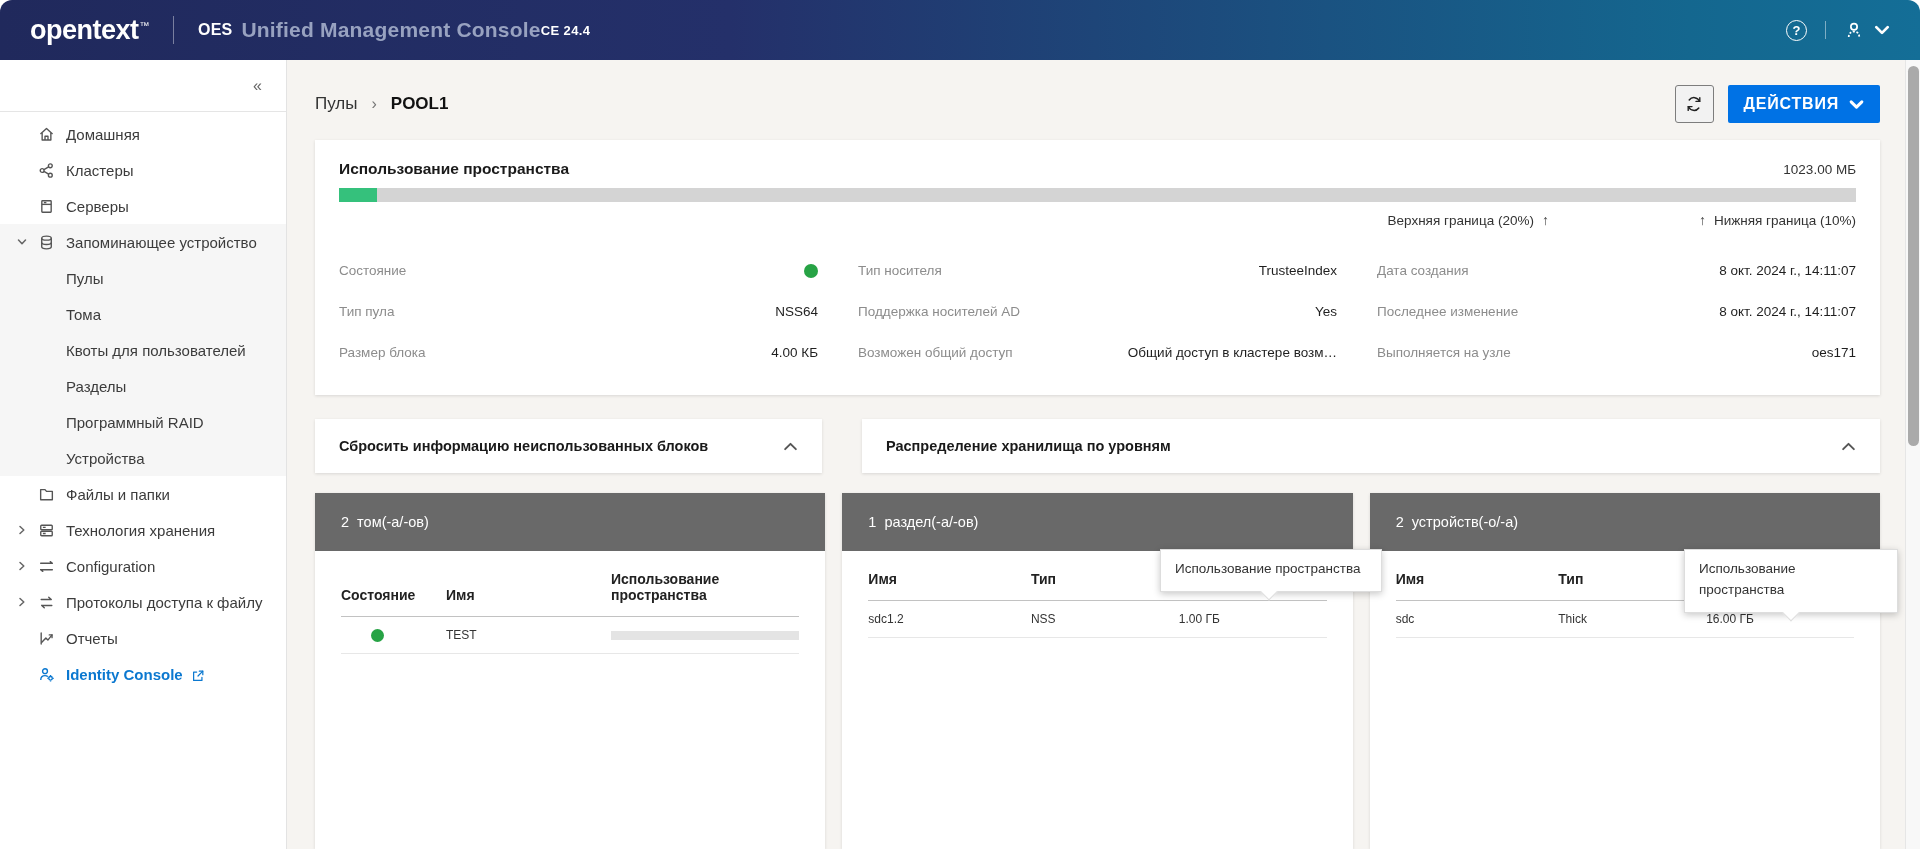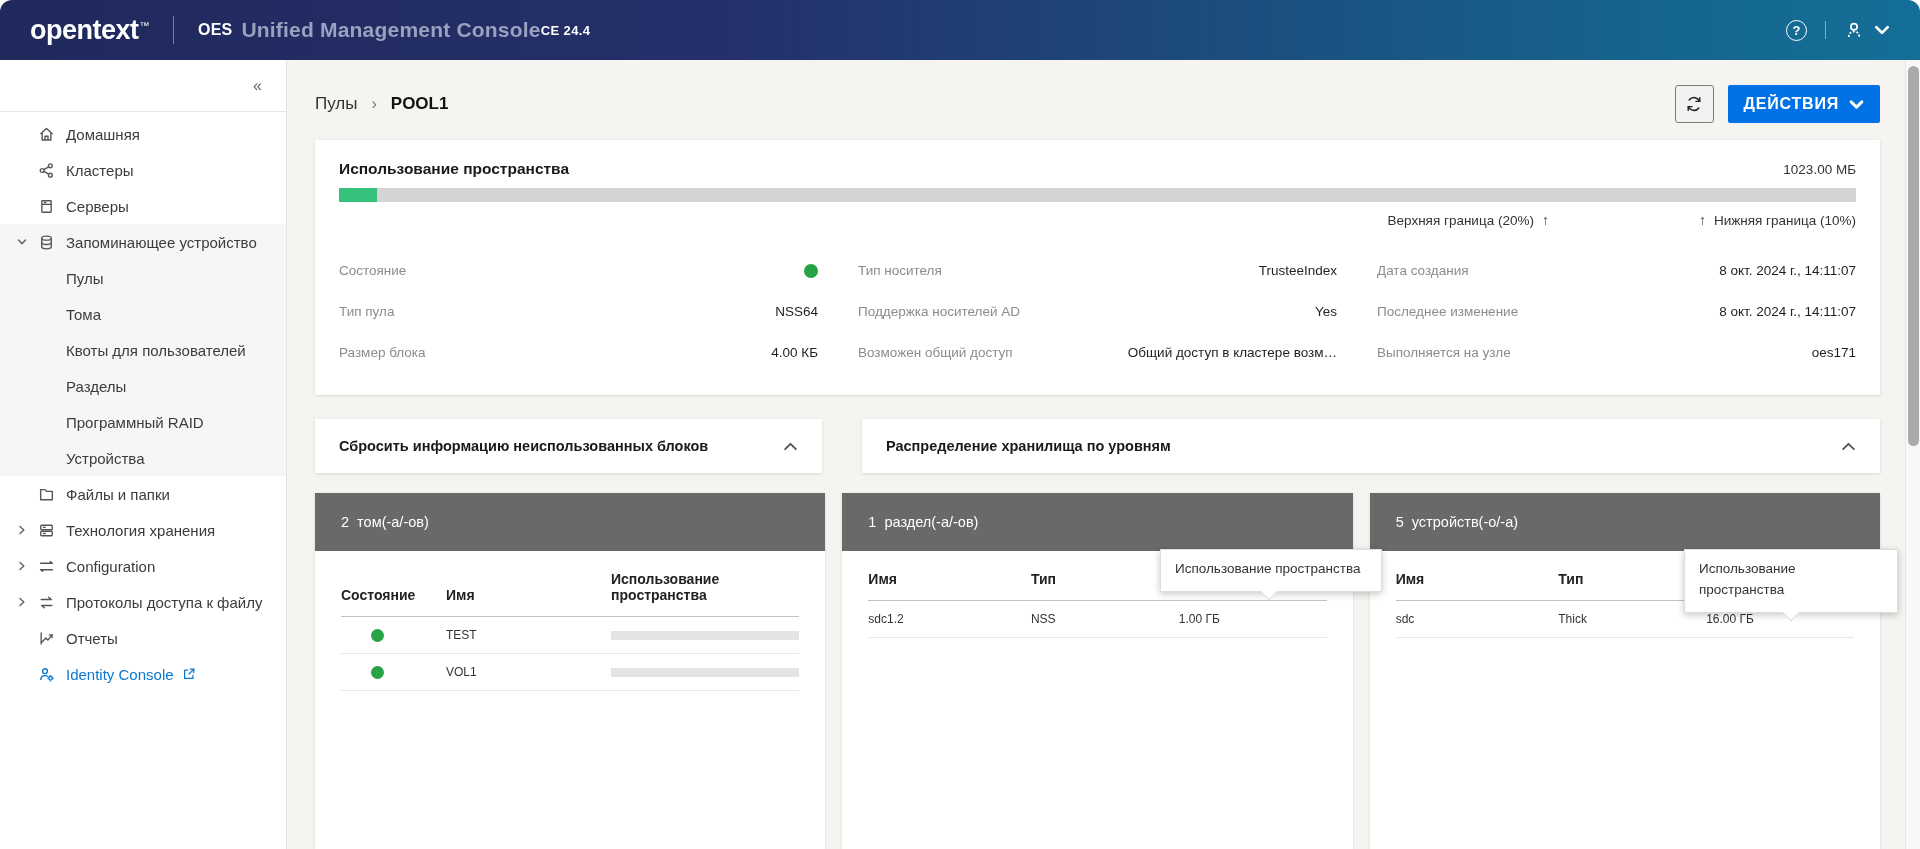--- a/index.html
+++ b/index.html
@@ -37,21 +37,21 @@
   .collapse-row { height: 52px; display: flex; align-items: center; justify-content: flex-end;
     padding-right: 24px; border-bottom: 1px solid #e5e5e5; color: #666; font-size: 16px; cursor: pointer; }
   .nav { padding-top: 4px; }
   .nav-item { height: 36px; display: flex; align-items: center; font-size: 15px; color: #3c3c3c; cursor: pointer; position: relative; }
   .nav-item .chev { width: 14px; height: 14px; position: absolute; left: 15px; }
   .nav-item .nicon { width: 17px; height: 17px; position: absolute; left: 38px; }
   .nav-item .nlabel { padding-left: 66px; white-space: nowrap; }
   .nav-item.child .nlabel { padding-left: 66px; }
   .nav-group { background: #f6f6f6; }
   .nav-item.link { color: #0b78d0; }
-  .nav-item.link .nlabel { padding-left: 66px; display: flex; align-items: center; gap: 8px; }
+  .nav-item.link .nlabel { padding-left: 66px; display: flex; align-items: flex-end; gap: 8px; font-weight: bold; }
 
   
   .main {
     position: absolute; top: 60px; left: 287px; width: 1618px; height: 789px;
     background: #f6f4f1; padding: 24px 25px 0 28px;
     display: flex; flex-direction: column;
   }
   .toolbar { display: flex; align-items: center; height: 40px; flex: none; }
   .breadcrumb { display: flex; align-items: center; gap: 14px; font-size: 17px; }
   .bc-root { color: #333; }
@@ -435,46 +435,41 @@
           <div class="thead cols-vol">
             <span>Состояние</span>
             <span>Имя</span>
             <span>Использование пространства</span>
           </div>
           <div class="trow cols-vol">
             <span class="row-dot"></span>
             <span>TEST</span>
             <span class="row-bar"><span class="row-bar-fill" style="width: 1.5%;"></span></span>
           </div>
-          <div class="trow cols-vol">
-            <span class="row-dot"></span>
-            <span>VOL1</span>
-            <span class="row-bar"><span class="row-bar-fill" style="width: 1.5%;"></span></span>
-          </div>
         </div>
       </div>
 
       <div class="card table-card">
         <div class="table-band">1  раздел(-а/-ов)</div>
         <div class="table-body">
           <div class="thead cols-3">
             <span>Имя</span>
             <span>Тип</span>
             <span>Использовани…</span>
           </div>
           <div class="trow cols-3">
             <span>sdc1.2</span>
             <span>NSS</span>
             <span>1.00 ГБ</span>
           </div>
         </div>
       </div>
 
       <div class="card table-card">
-        <div class="table-band">5  устройств(-о/-а)</div>
+        <div class="table-band">2  устройств(-о/-а)</div>
         <div class="table-body">
           <div class="thead cols-3">
             <span>Имя</span>
             <span>Тип</span>
             <span>Использовани…</span>
           </div>
           <div class="trow cols-3">
             <span>sdc</span>
             <span>Thick</span>
             <span>16.00 ГБ</span>

